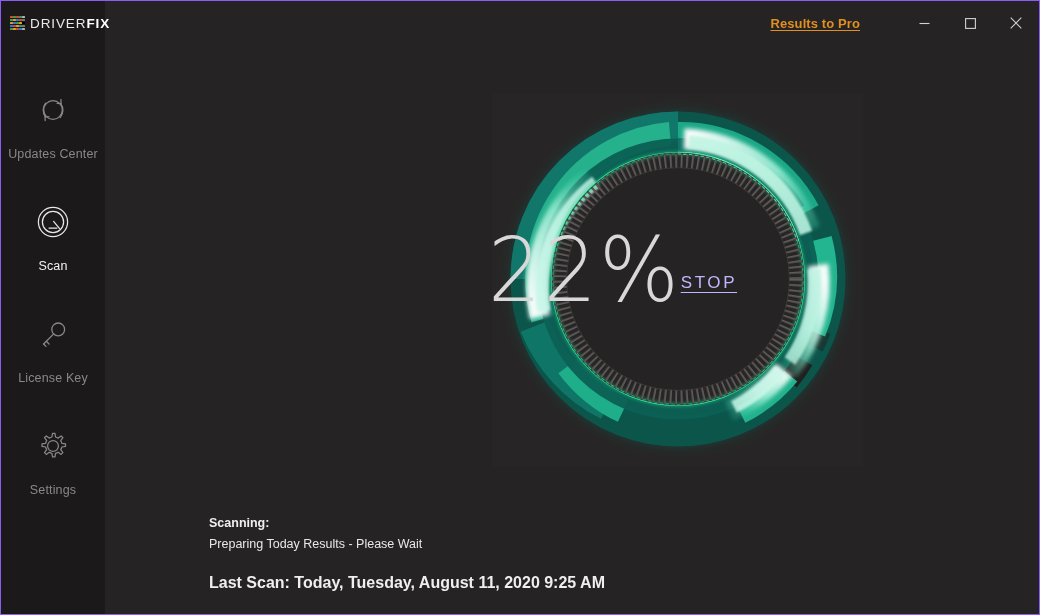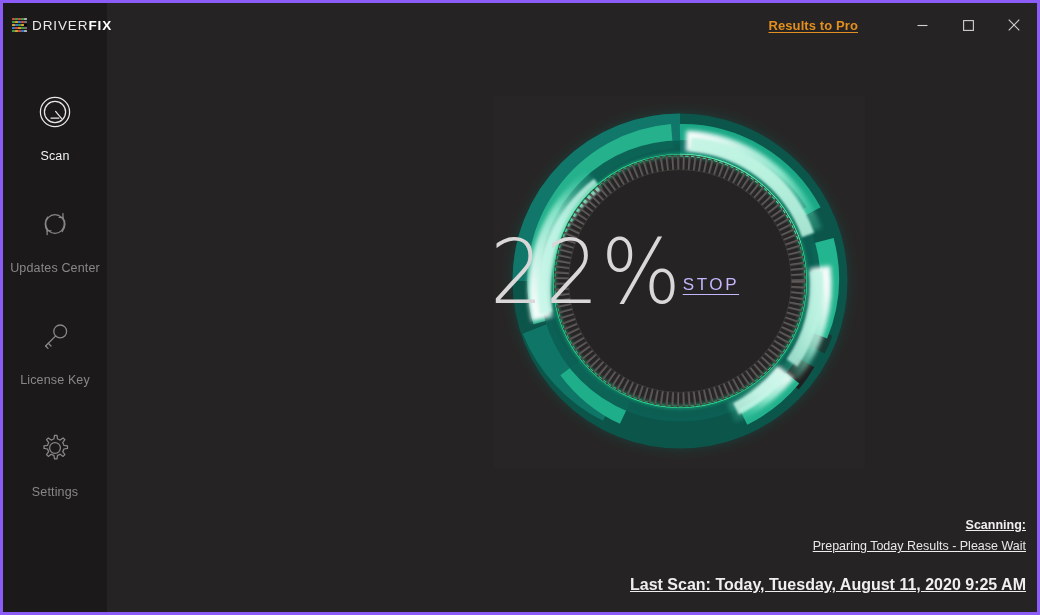--- a/index.html
+++ b/index.html
@@ -9,21 +9,21 @@
     background:#252323;
     font-family:"Liberation Sans", sans-serif;
     overflow:hidden;
     -webkit-font-smoothing:antialiased;
   }
   #app {
     position:relative;
     width:1040px; height:615px;
     background:#252323;
     display:flex;
-    border:3px solid #8b5cf6;
+    border:1px solid #8b5cf6;
     overflow:hidden;
   }
 
   
   #sidebar {
     width:104px;
     height:100%;
     background:#1b1919;
     flex:0 0 104px;
     position:relative;
@@ -150,25 +150,24 @@
     text-decoration:underline;
     text-underline-offset:4px;
     cursor:pointer;
     pointer-events:auto;
     font-weight:300;
   }
 
   
   #status {
     position:absolute;
-    left:104px; right:11px;
+    left:104px; right:4px;
     top:512px;
-    text-align:right;
+    text-align:left;
     color:#f0eeee;
-    text-decoration:underline;
   }
   #scanning-label { font-size:12.5px; font-weight:700; line-height:21px; }
   #scanning-detail { font-size:12.5px; font-weight:400; line-height:21px; color:#e9e7e7; }
   #last-scan { margin-top:19px; font-size:16px; font-weight:700; color:#f0eeee; }
 </style>
 </head>
 <body>
 
 <div id="app">
 
@@ -199,44 +198,44 @@
           <i style="background: rgb(63, 163, 77);"></i>
           <i style="background: rgb(224, 162, 43);"></i>
           <i style="background: rgb(217, 75, 58);"></i>
           <i style="background: rgb(47, 127, 212);"></i>
           <i style="background: rgb(176, 176, 176);"></i>
         </span>
       <span class="logo-text"><span>DRIVER</span><b>FIX</b></span>
     </div>
 
     <nav id="nav">
-
-      <div class="nav-item active">
-        <span class="ico">
-          <svg viewBox="0 0 40 40" fill="none">
-            <circle cx="20" cy="20" r="14.6" stroke-width="1.25"></circle>
-            <circle cx="20" cy="20" r="10.6" stroke-width="1.25"></circle>
-            <path d="M20.6 19.4 L26.4 26.4" stroke-width="1.25" stroke-linecap="round"></path>
-            <path d="M16.0 26.1 L23.9 26.1" stroke-width="1.25" stroke-linecap="round"></path>
-          </svg>
-        </span>
-        <span class="lbl">Scan</span>
-      </div>
 
       <div class="nav-item">
         <span class="ico">
           <svg viewBox="0 0 40 40" fill="none">
             <circle cx="20" cy="20" r="9.3" stroke-width="1.25"></circle>
             <path d="M27.6 13.4 A11.3 11.3 0 0 1 27.2 27.6" stroke-width="1.25" stroke-linecap="round"></path>
             <path d="M12.5 27.0 A11.3 11.3 0 0 1 12.6 13.2" stroke-width="1.25" stroke-linecap="round"></path>
             <path d="M27.9 9.5 L28.1 13.7 L24.1 13.4" stroke-width="1.25" stroke-linecap="round" stroke-linejoin="round"></path>
             <path d="M12.2 30.6 L12.0 26.5 L16.0 26.8" stroke-width="1.25" stroke-linecap="round" stroke-linejoin="round"></path>
           </svg>
         </span>
         <span class="lbl">Updates Center</span>
+      </div>
+
+      <div class="nav-item active">
+        <span class="ico">
+          <svg viewBox="0 0 40 40" fill="none">
+            <circle cx="20" cy="20" r="14.6" stroke-width="1.25"></circle>
+            <circle cx="20" cy="20" r="10.6" stroke-width="1.25"></circle>
+            <path d="M20.6 19.4 L26.4 26.4" stroke-width="1.25" stroke-linecap="round"></path>
+            <path d="M16.0 26.1 L23.9 26.1" stroke-width="1.25" stroke-linecap="round"></path>
+          </svg>
+        </span>
+        <span class="lbl">Scan</span>
       </div>
 
       <div class="nav-item">
         <span class="ico">
           <svg viewBox="0 0 40 40" fill="none">
             <circle cx="25.2" cy="15.4" r="6.4" stroke-width="1.3"></circle>
             <path d="M20.7 19.9 L10.6 30.0" stroke-width="1.3" stroke-linecap="round"></path>
             <path d="M13.3 27.3 L16.0 30.0" stroke-width="1.3" stroke-linecap="round"></path>
             <path d="M10.6 30.0 L13.0 32.4" stroke-width="1.3" stroke-linecap="round"></path>
           </svg>

